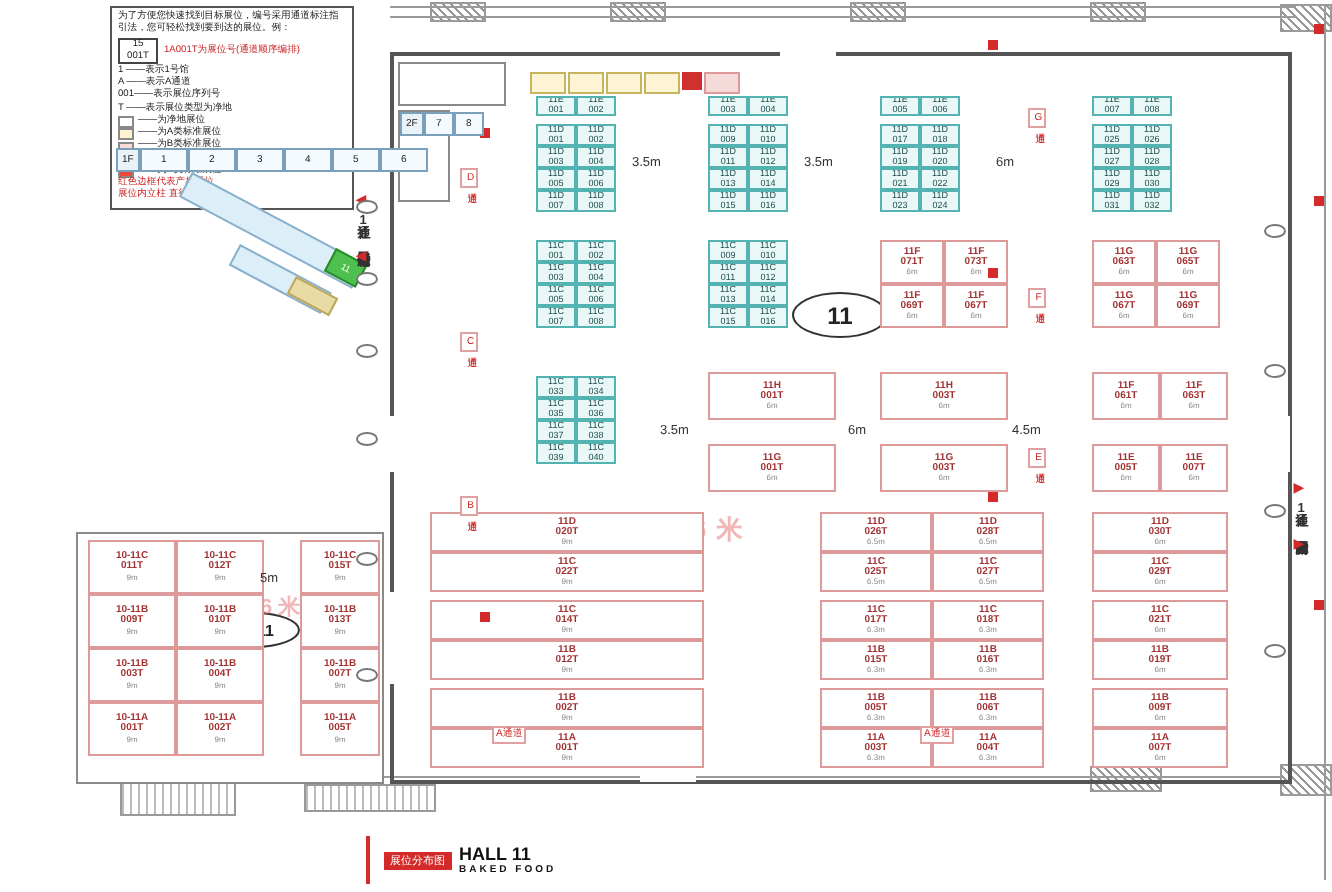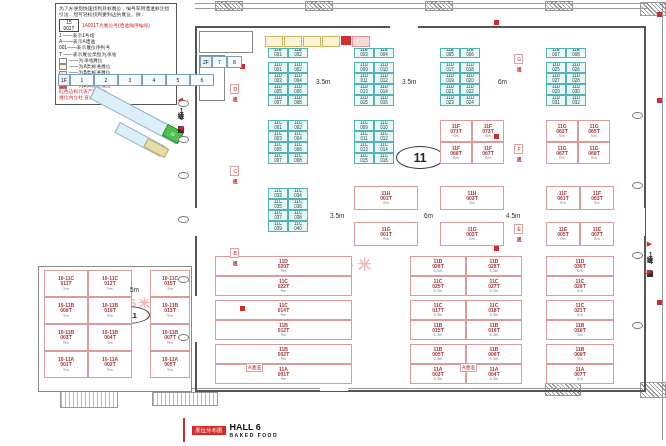--- a/index.html
+++ b/index.html
@@ -176,21 +176,21 @@
 
   <div class="wm" style="left:238px;top:256px;">净地展位限高6米</div>
   <div class="wm" style="left:46px;top:296px;font-size:11px;letter-spacing:3px;">净地展位限高6米</div>
 
   <div id="titleblock">
     <div id="t-div"></div>
     <div id="t-right">
       <div id="h-row2">
         <span id="h-badge">展位分布图</span>
         <span style="display:flex;flex-direction:column;">
-          <span id="h-en">HALL 6</span>
+          <span id="h-en">HALL 11</span>
           <span id="h-sub">BAKED FOOD</span>
         </span>
       </div>
     </div>
   </div>
 
 <div class="bgroup" style="left: 268px; top: 48px; grid-template-columns: repeat(2, 20px); grid-auto-rows: 10px;">
       <div class="cell std">
         <span>11E</span>
         <span>001</span>

